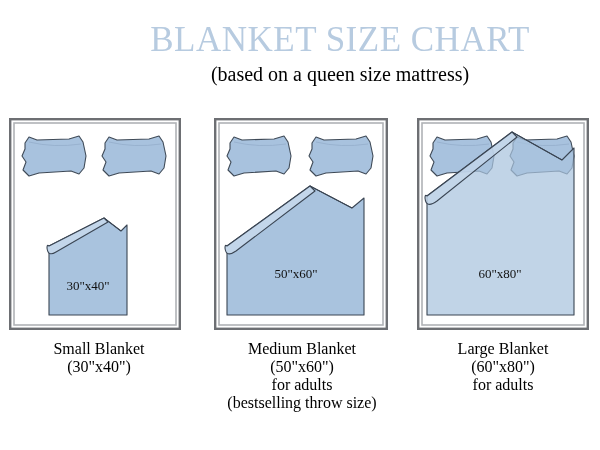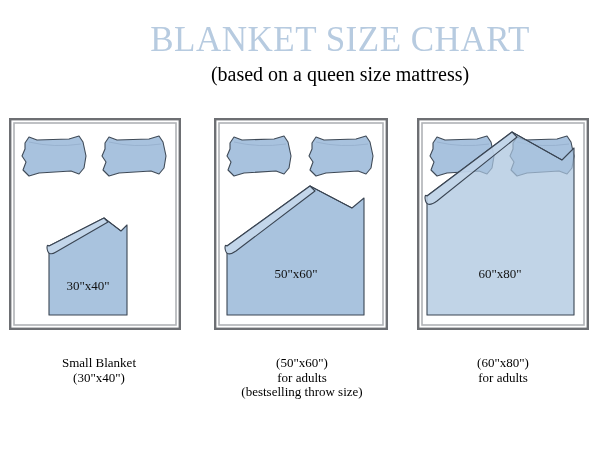--- a/index.html
+++ b/index.html
@@ -75,24 +75,24 @@
   
   #captions {
     position: absolute;
     left: 0;
     top: 340px;
     width: 600px;
     height: 95px;
   }
   .caption {
     position: absolute;
-    top: 16px;
+    top: 0;
     text-align: center;
     font-family: "Liberation Serif", "DejaVu Serif", serif;
-    font-size: 13px;
+    font-size: 16px;
     color: #000000;
     line-height: 1.12;
   }
   .caption div { white-space: nowrap; }
   #caption-0 { left: 0px;   width: 198px; }
   #caption-1 { left: 199px; width: 206px; }
   #caption-2 { left: 406px; width: 194px; }
 
   .size-label {
     font-family: "Liberation Serif", "DejaVu Serif", serif;
@@ -208,26 +208,28 @@
   </div>
 
   <div id="captions">
 
     <div class="caption" id="caption-0">
       <div>Small Blanket</div>
       <div>(30"x40")</div>
     </div>
 
     <div class="caption" id="caption-1">
+      <div>Medium Blanket</div>
       <div>(50"x60")</div>
       <div>for adults</div>
       <div>(bestselling throw size)</div>
     </div>
 
     <div class="caption" id="caption-2">
+      <div>Large Blanket</div>
       <div>(60"x80")</div>
       <div>for adults</div>
       <div></div>
     </div>
 
   </div>
 
 </div>
 
 </body></html>

